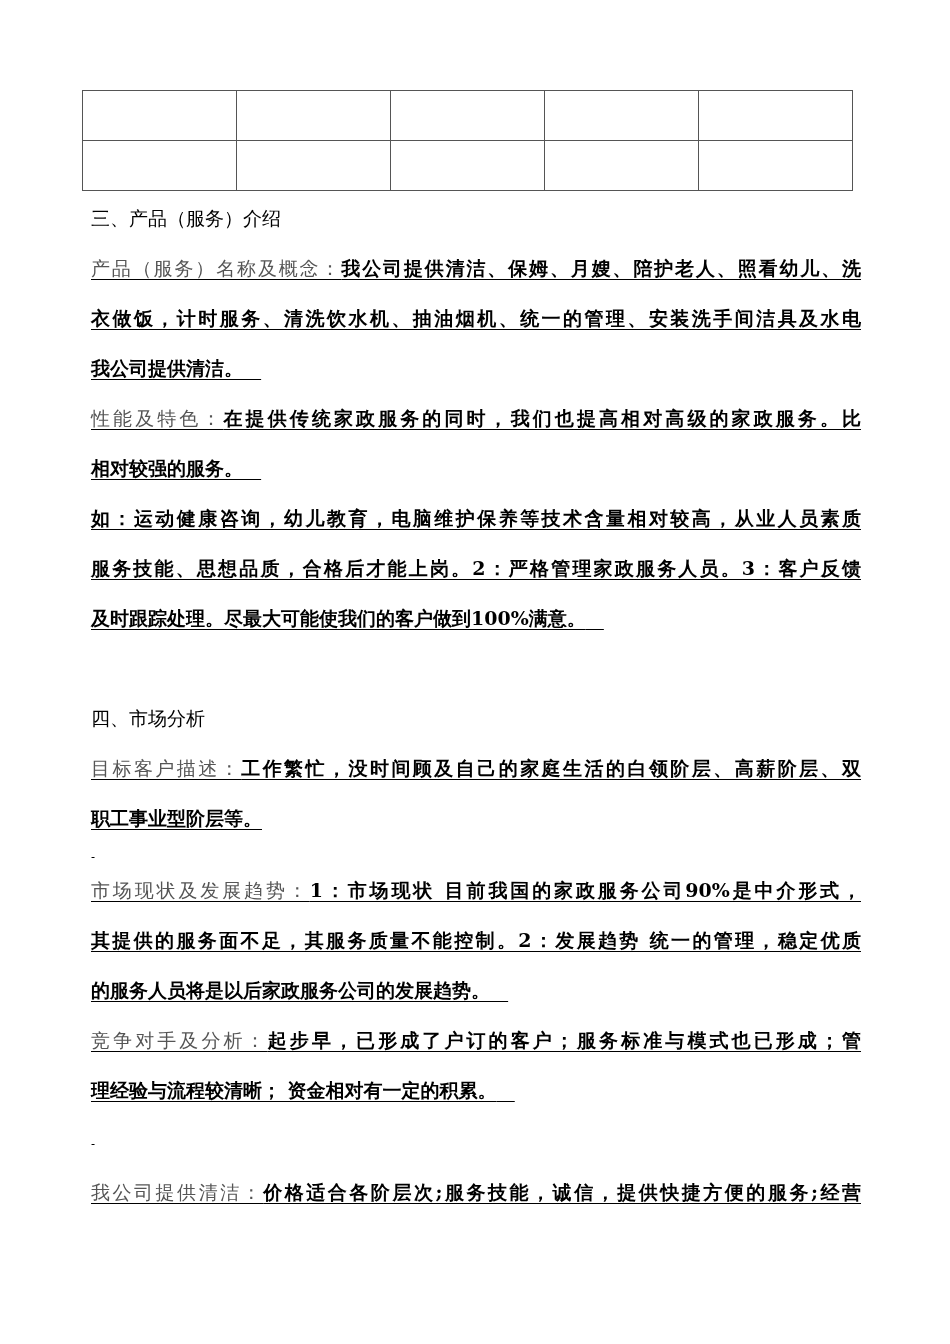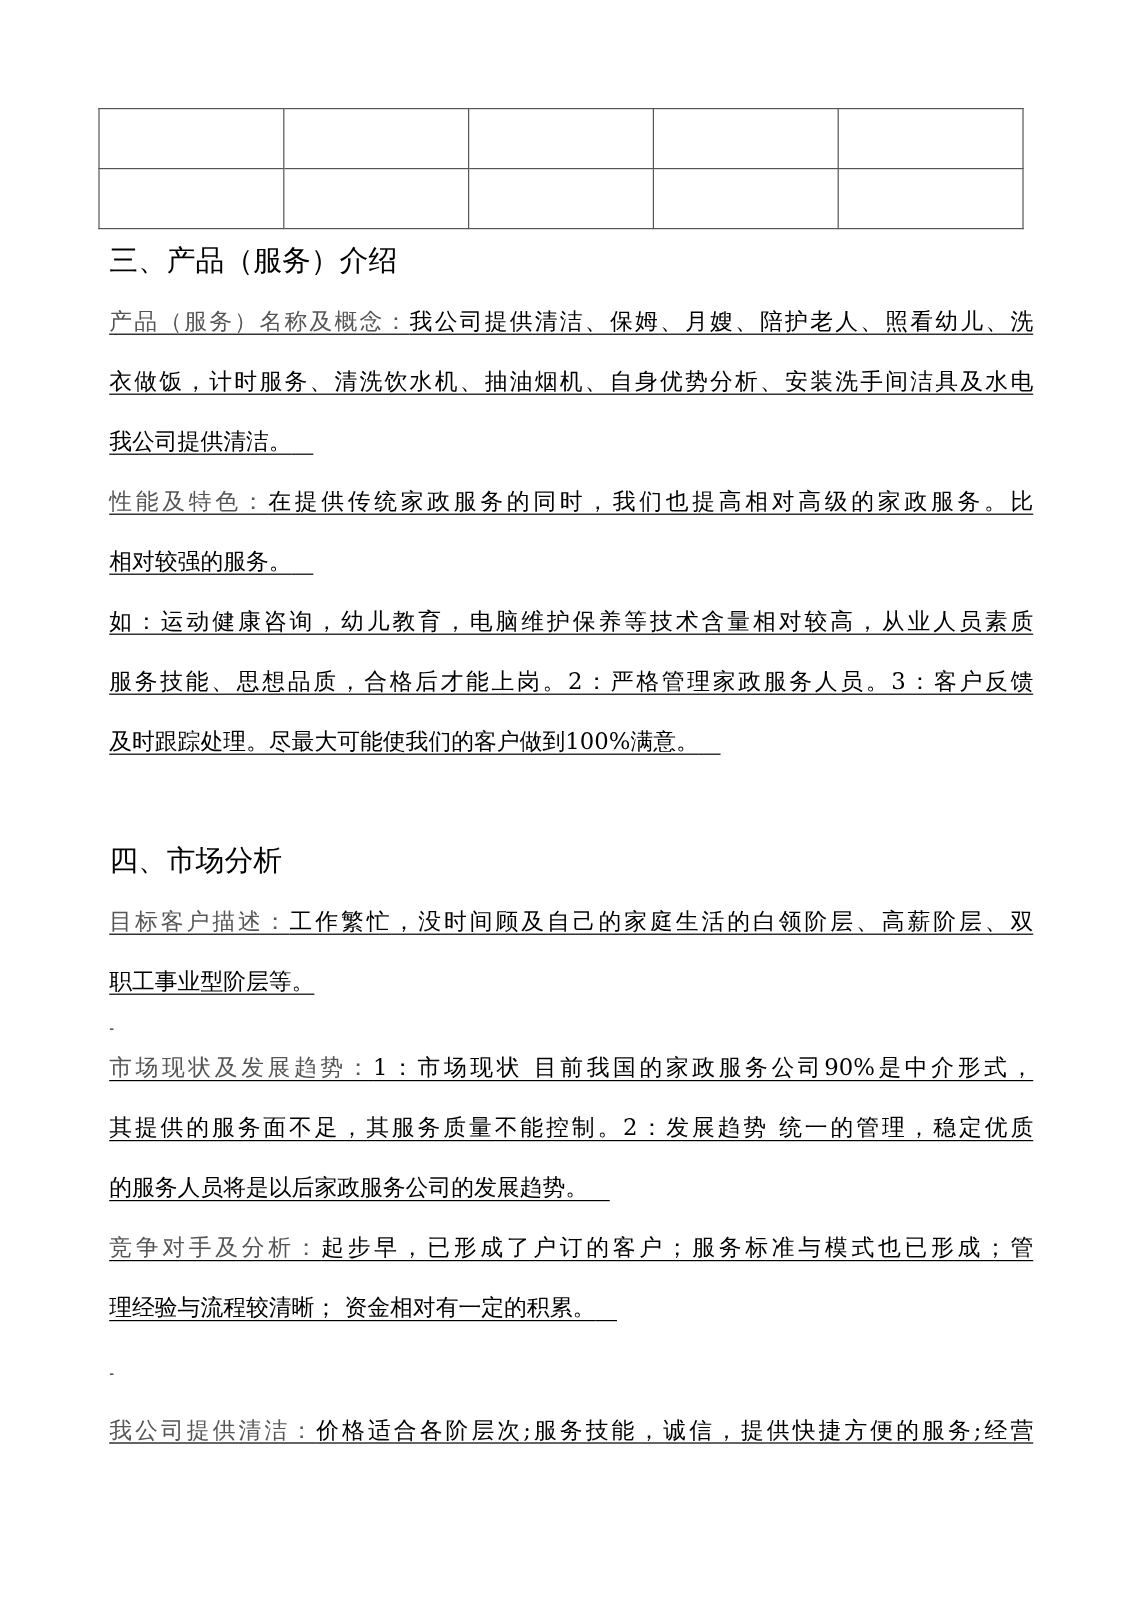--- a/index.html
+++ b/index.html
@@ -6,23 +6,23 @@
   body { width: 950px; height: 1344px; position: relative; overflow: hidden;
          font-family: "DejaVu Serif", "Liberation Serif", serif; color: #000; }
   .page { position: absolute; left: 0; top: 0; width: 950px; height: 1344px; }
 
   table.grid { position: absolute; left: 82px; top: 90px; width: 771px; height: 100px;
                border-collapse: collapse; table-layout: fixed; }
   table.grid td { border: 1px solid #555; height: 49px; padding: 0; }
 
   .block { position: absolute; left: 91px; width: 770px; }
   .line { height: 50px; line-height: 50px; font-size: 19px; white-space: nowrap; overflow: visible; }
-  .heading { font-size: 24px; font-weight: normal; font-family: Liberation Serif, serif; }
+  .heading { font-size: 19px; font-weight: normal; }
   .label { color: #555; font-weight: normal; }
-  .val { font-weight: normal; }
+  .val { font-weight: bold; }
   .ul { text-decoration: underline; text-decoration-thickness: 1px; text-underline-offset: 4px; }
   .dash { position: absolute; left: 91px; font-size: 12px; color: #000; }
   .justify { text-align: justify; text-align-last: justify; }
 </style>
 </head>
 <body>
 
 <div class="page">
 
   <table class="grid">
@@ -41,21 +41,21 @@
       <td></td>
       <td></td>
     </tr>
   </tbody>
     </table>
 
   <div class="block" style="top:193px;">
     <div class="line heading">三、产品（服务）介绍</div>
 
     <div class="line ul justify"><span class="label">产品（服务）名称及概念：</span><span class="val">我公司提供清洁、保姆、月嫂、陪护老人、照看幼儿、洗</span></div>
-    <div class="line ul val justify">衣做饭，计时服务、清洗饮水机、抽油烟机、自身优势分析、安装洗手间洁具及水电</div>
+    <div class="line ul val justify">衣做饭，计时服务、清洗饮水机、抽油烟机、统一的管理、安装洗手间洁具及水电</div>
     <div class="line"><span class="ul val">我公司提供清洁。</span><span class="ul">&nbsp;&nbsp;&nbsp;</span></div>
 
     <div class="line ul justify"><span class="label">性能及特色：</span><span class="val">在提供传统家政服务的同时，我们也提高相对高级的家政服务。比</span></div>
     <div class="line"><span class="ul val">相对较强的服务。</span><span class="ul">&nbsp;&nbsp;&nbsp;</span></div>
     <div class="line ul val justify">如：运动健康咨询，幼儿教育，电脑维护保养等技术含量相对较高，从业人员素质</div>
 
     <div class="line ul val justify">服务技能、思想品质，合格后才能上岗。2：严格管理家政服务人员。3：客户反馈</div>
     <div class="line"><span class="ul val">及时跟踪处理。尽最大可能使我们的客户做到100%满意。</span><span class="ul">&nbsp;&nbsp;&nbsp;</span></div>
   </div>
 

